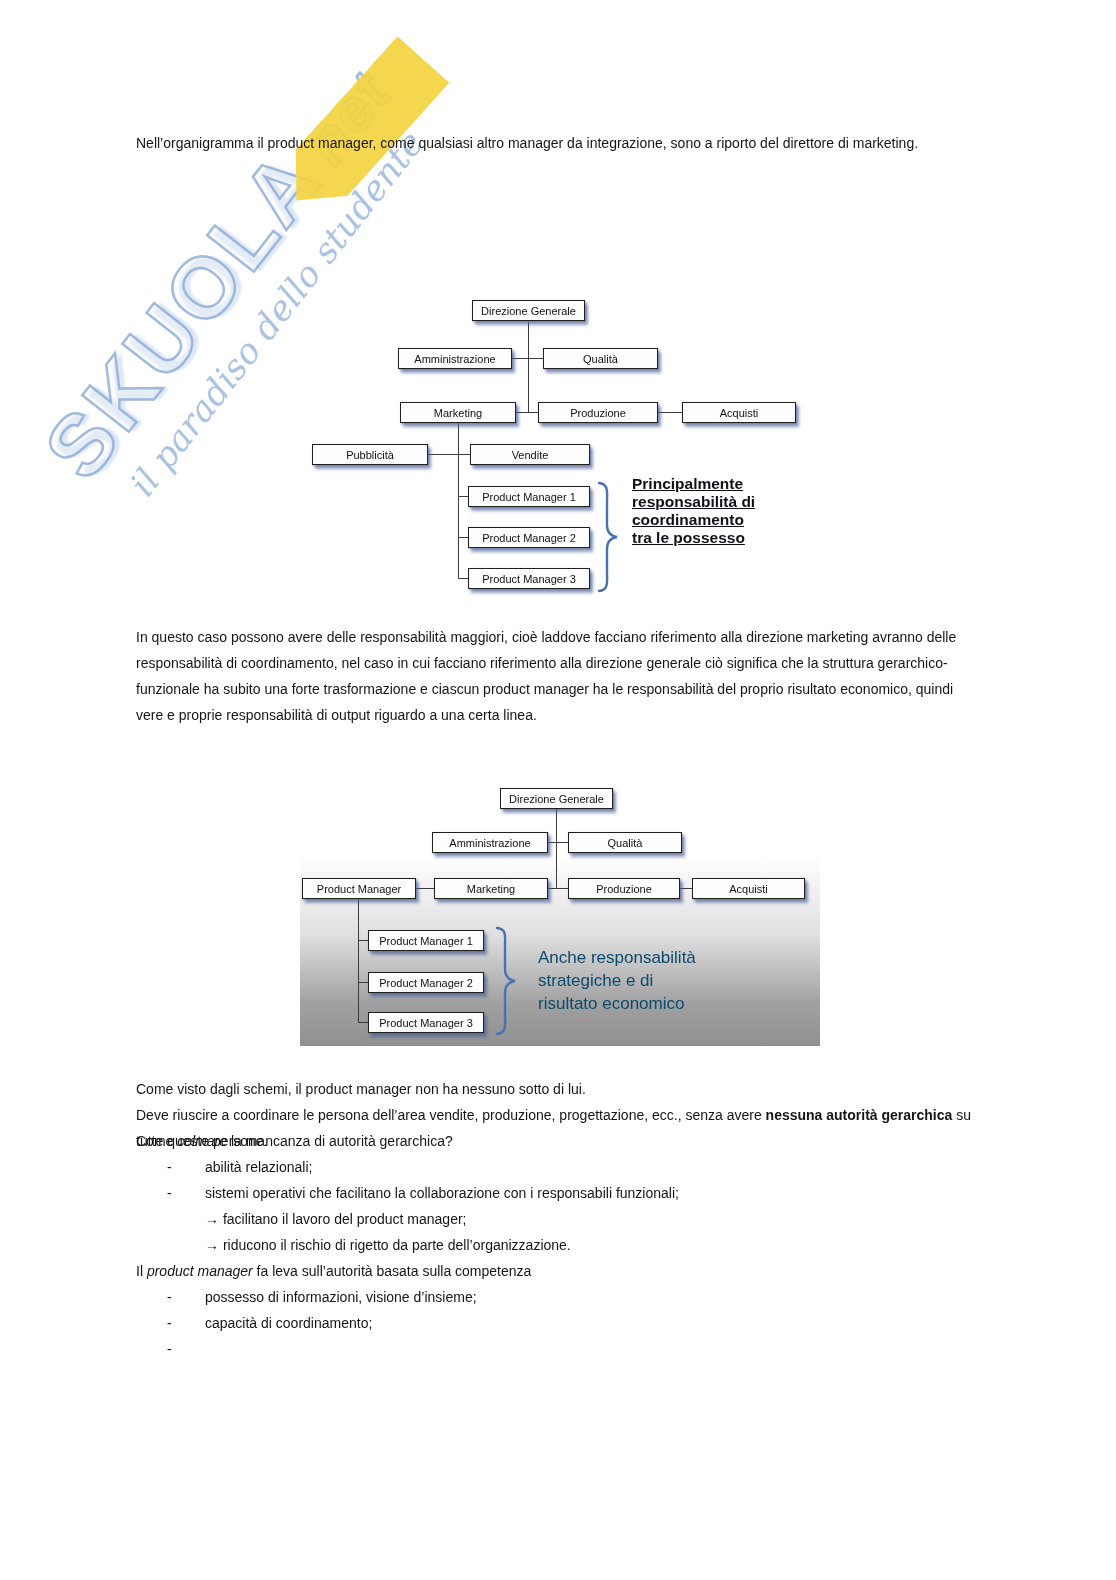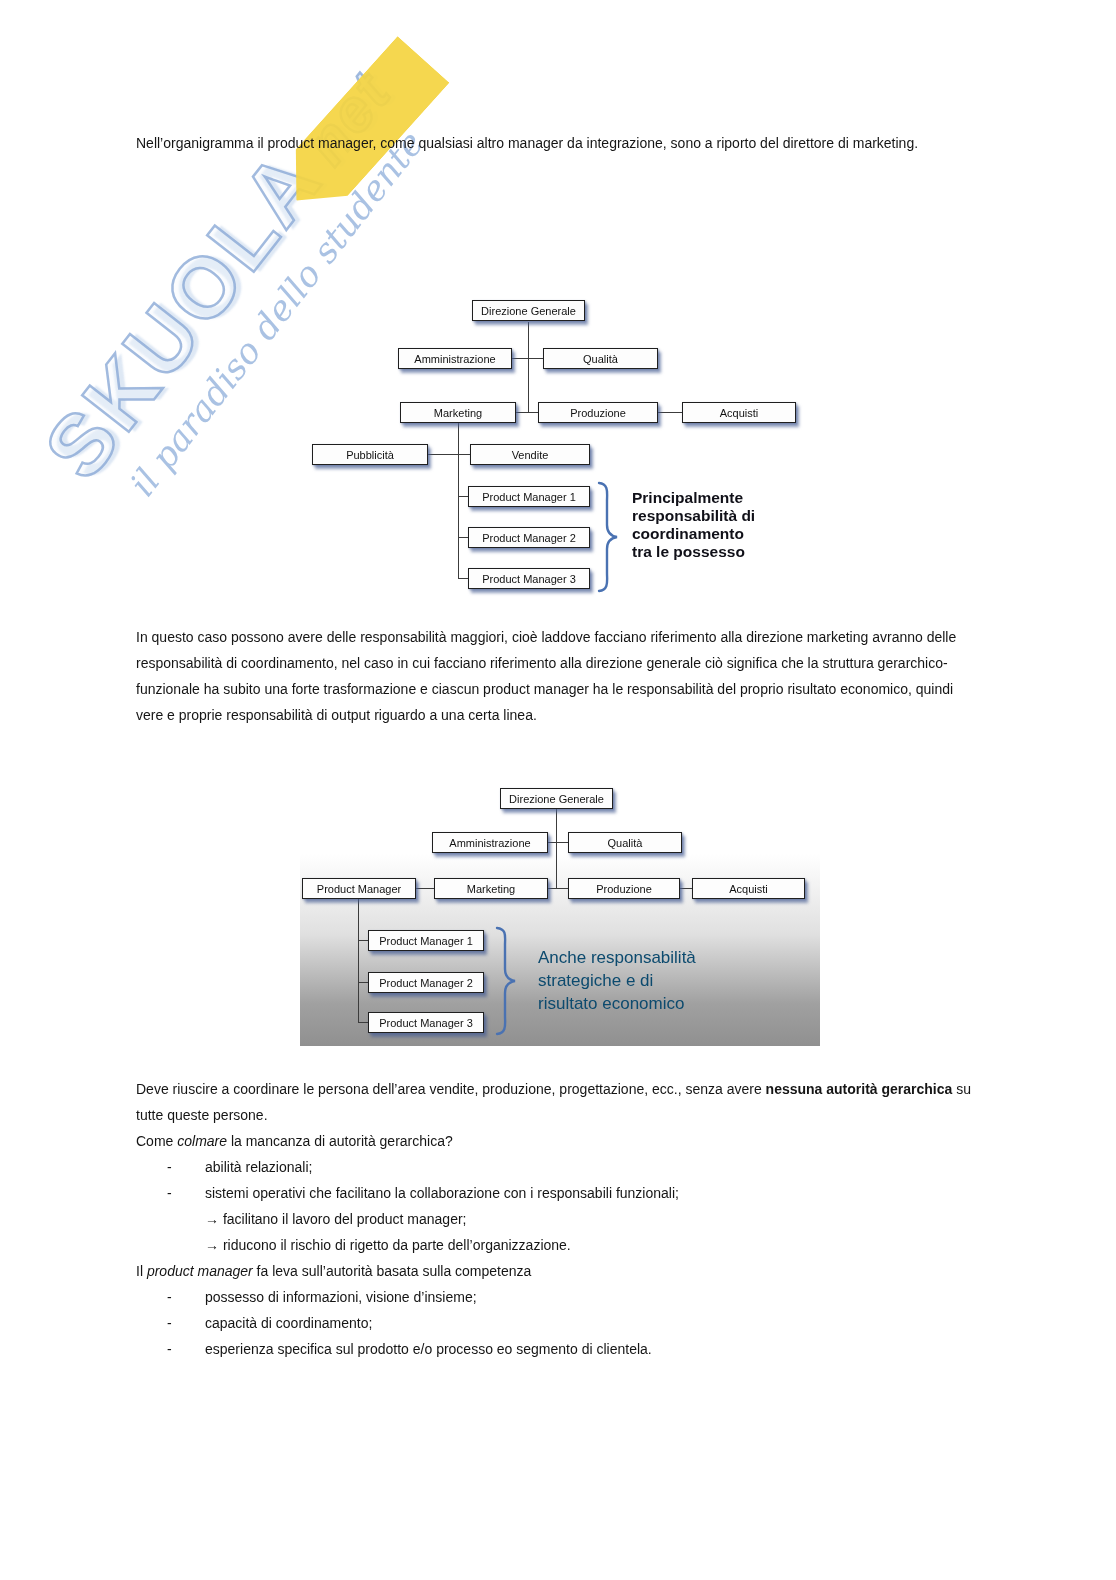--- a/index.html
+++ b/index.html
@@ -68,21 +68,21 @@
     <div class="node" style="left:382px;top:107px;width:114px;">Acquisti</div>
     <div class="node" style="left:12px;top:149px;width:116px;">Pubblicità</div>
     <div class="node" style="left:170px;top:149px;width:120px;">Vendite</div>
     <div class="node" style="left:168px;top:191px;width:122px;">Product Manager 1</div>
     <div class="node" style="left:168px;top:232px;width:122px;">Product Manager 2</div>
     <div class="node" style="left:168px;top:273px;width:122px;">Product Manager 3</div>
 
     <svg class="brace" style="left:296px;top:186px;" width="24" height="112" viewBox="0 0 24 112">
       <path d="M3,2 C13,3 11,12 11,20 L11,44 C11,51 15,55 21,56 C15,57 11,61 11,68 L11,92 C11,100 13,109 3,110" fill="none" stroke="#4a72b2" stroke-width="2.4" stroke-linecap="round"></path>
     </svg>
-    <div class="caption1" style="left:332px;top:194px;width:150px;">
+    <div class="caption1" style="left:332px;top:180px;width:150px;text-decoration:underline;">
       <div>Principalmente</div>
       <div>responsabilità di</div>
       <div>coordinamento</div>
       <div>tra le possesso</div>
     </div>
   </div>
 
   <div class="textblock" style="top:624px;">
     <p>In questo caso possono avere delle responsabilità maggiori, cioè laddove facciano riferimento alla direzione marketing avranno delle responsabilità di coordinamento, nel caso in cui facciano riferimento alla direzione generale ciò significa che la struttura gerarchico-funzionale ha subito una forte trasformazione e ciascun product manager ha le responsabilità del proprio risultato economico, quindi vere e proprie responsabilità di output riguardo a una certa linea.</p>
   </div>
@@ -114,31 +114,32 @@
       <path d="M3,2 C13,3 11,11 11,19 L11,43 C11,50 15,54 21,55 C15,56 11,60 11,67 L11,90 C11,98 13,107 3,108" fill="none" stroke="#4a72b2" stroke-width="2.4" stroke-linecap="round"></path>
     </svg>
     <div class="caption2" style="left:238px;top:164px;width:185px;">
       <div>Anche responsabilità</div>
       <div>strategiche e di</div>
       <div>risultato economico</div>
     </div>
   </div>
 
   <div class="textblock" style="top:1076px;">
+    <p>Come visto dagli schemi, il product manager non ha nessuno sotto di lui.</p>
     <p><span>Deve riuscire a coordinare le persona dell’area vendite, produzione, progettazione, ecc., senza avere </span><span class="bold">nessuna autorità gerarchica</span><span> su tutte queste persone.</span></p>
   </div>
 
   <div class="textblock" style="top:1128px;">
     <p><span>Come </span><span class="italic">colmare</span><span> la mancanza di autorità gerarchica?</span></p>
 
     <div class="li"><span class="dash">-</span><span>abilità relazionali;</span></div>
     <div class="li"><span class="dash">-</span><span>sistemi operativi che facilitano la collaborazione con i responsabili funzionali;</span></div>
     <div class="indent">→ facilitano il lavoro del product manager;</div>
     <div class="indent">→ riducono il rischio di rigetto da parte dell’organizzazione.</div>
 
     <p><span>Il </span><span class="italic">product manager</span><span> fa leva sull’autorità basata sulla competenza</span></p>
 
     <div class="li"><span class="dash">-</span><span>possesso di informazioni, visione d’insieme;</span></div>
     <div class="li"><span class="dash">-</span><span>capacità di coordinamento;</span></div>
-    <div class="li"><span class="dash">-</span><span>esperienza specifica sul prodotto e/o processo eo segmento di clientela.</span></div>
+    <div class="li"><span class="dash">-</span></div>
   </div>
 
 </div>
 
 </body></html>

